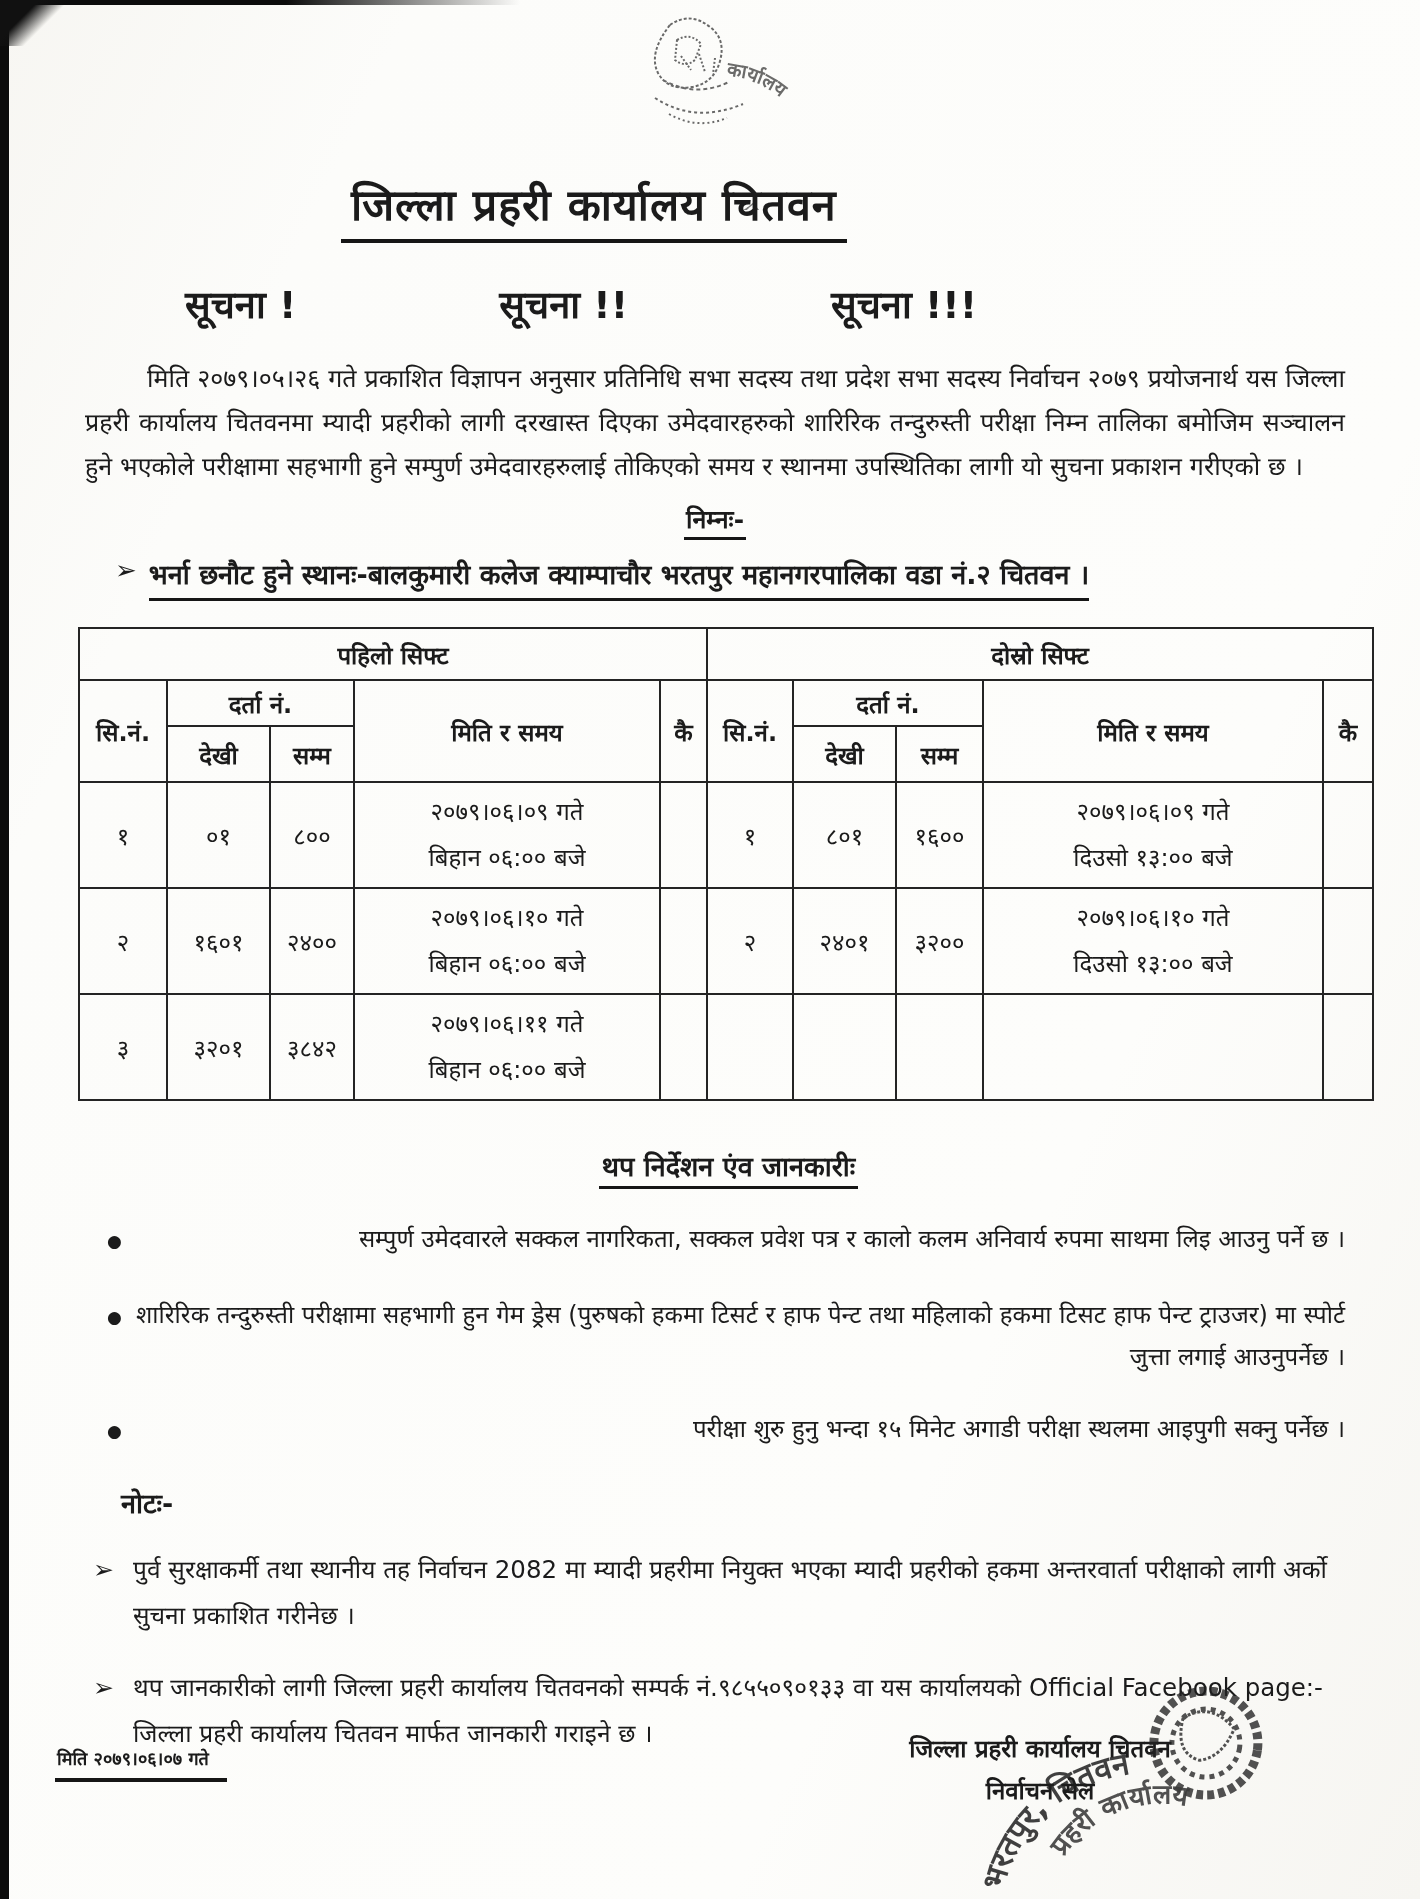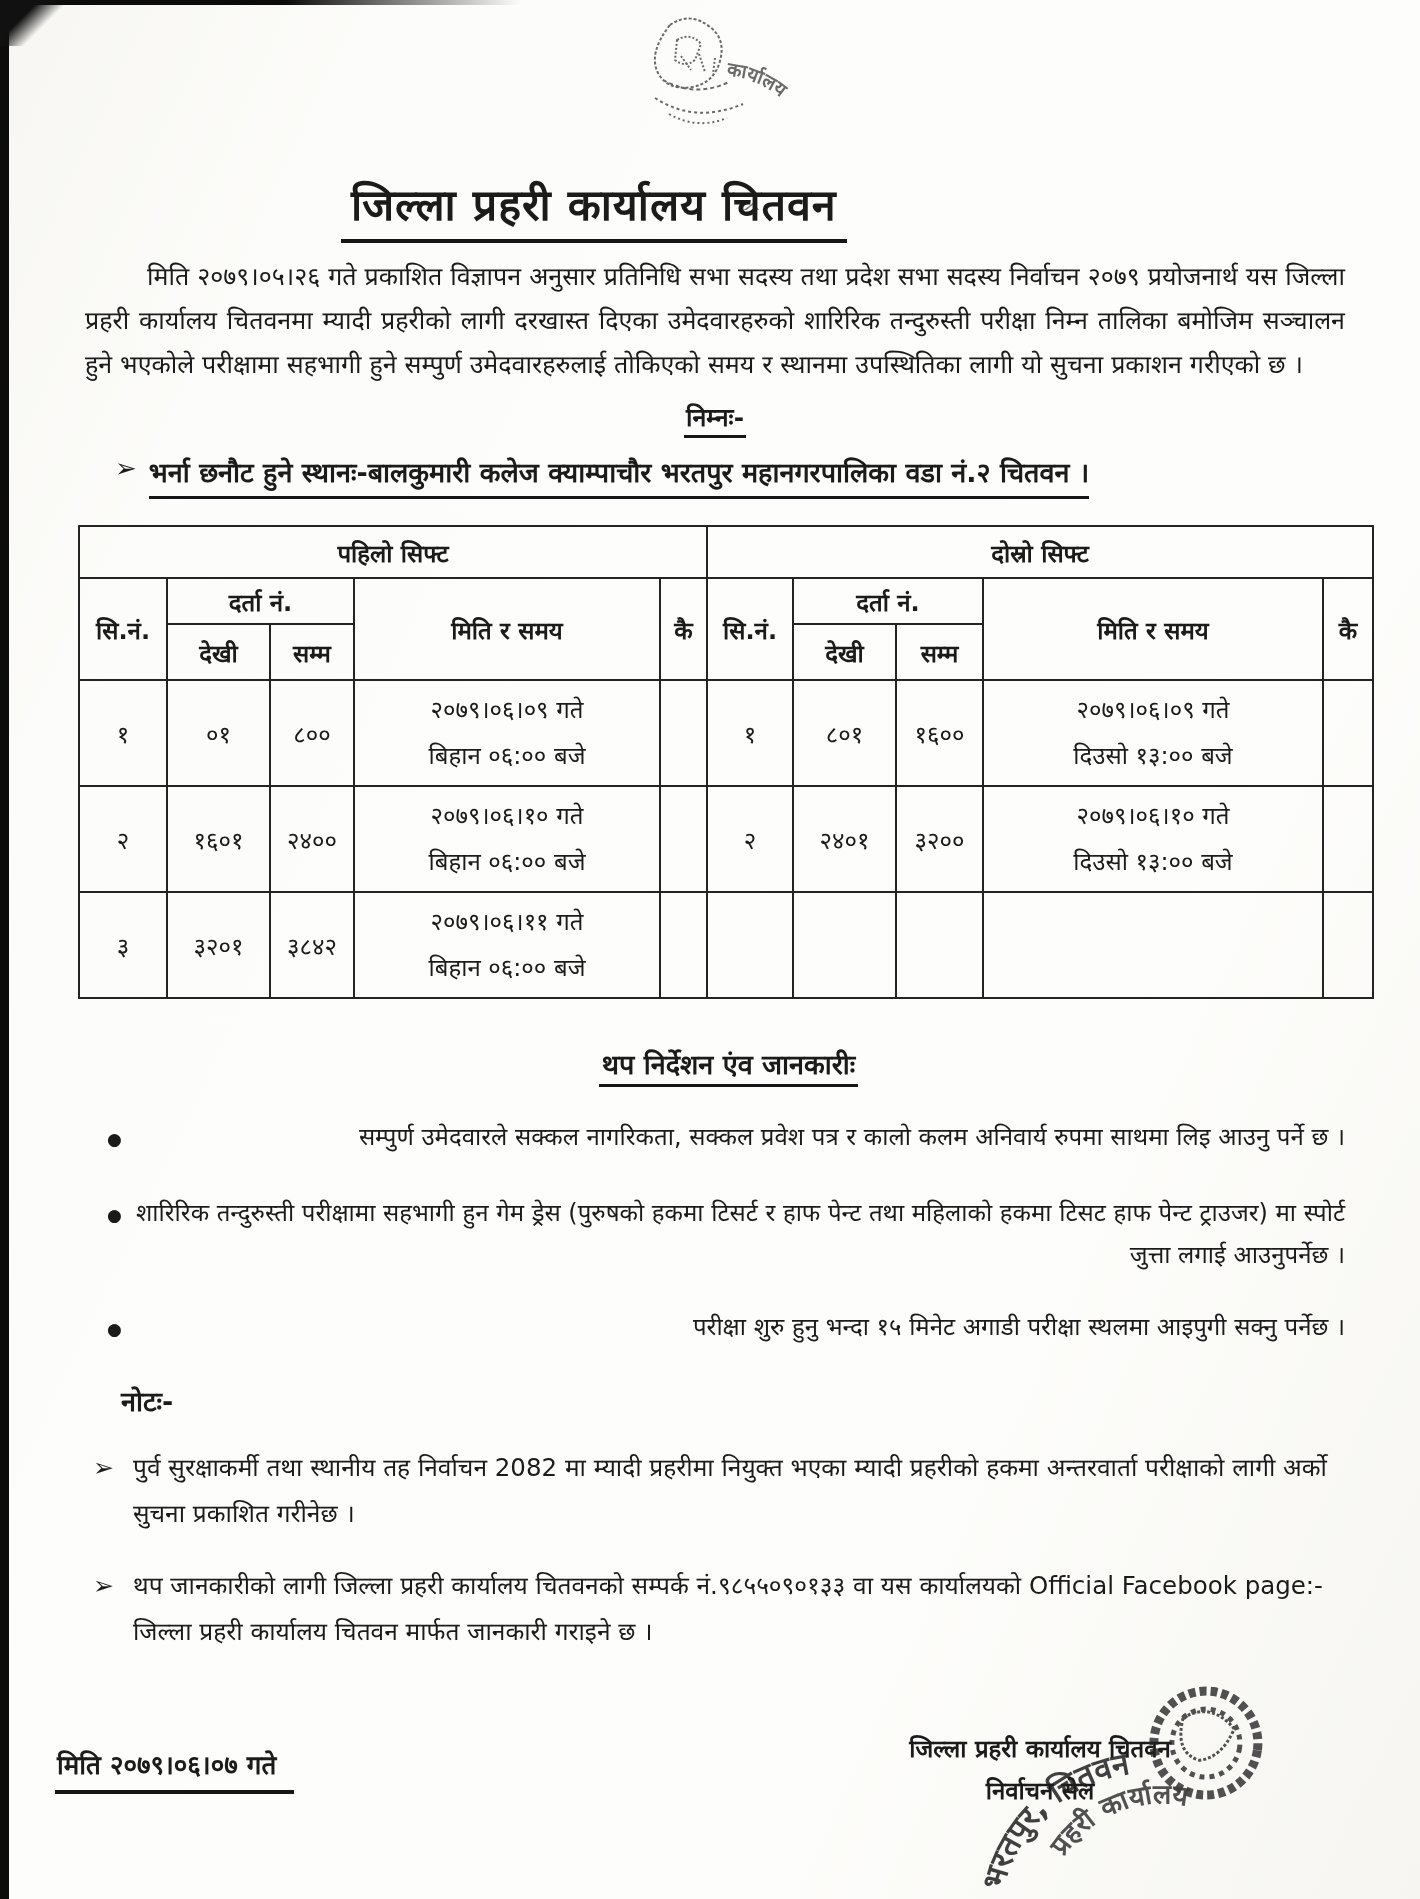--- a/index.html
+++ b/index.html
@@ -30,21 +30,21 @@
     font-size: 43px; font-weight: bold; letter-spacing: 1px;
     border-bottom: 4px solid #161616; padding: 0 10px 6px 10px;
     position: relative; z-index: 1;
   }
   .notice-row {
     display: flex; justify-content: space-between;
     padding: 0 368px 0 100px; margin-top: 34px;
     font-size: 38px; font-weight: bold;
   }
   .intro {
-    margin-top: 12px; font-size: 25px; line-height: 44px;
+    margin-top: 28px; font-size: 25px; line-height: 44px;
     text-align: justify; text-indent: 62px;
   }
   .nimna {
     text-align: center; margin-top: 12px; font-size: 25px; font-weight: bold;
   }
   .nimna span { border-bottom: 3px solid #161616; padding: 0 2px 3px 2px; }
   .venue-line { margin-top: 20px; padding-left: 30px; font-size: 27px; font-weight: bold; display:flex; }
   .venue-line .arrow { font-size: 26px; margin-right: 12px; }
   .venue-line .venue-text { border-bottom: 3px solid #161616; padding-bottom: 6px; }
 
@@ -71,21 +71,21 @@
   .bullet-item .txt { flex: 1; text-align: right; }
 
   .note-heading { margin: 18px 0 26px 36px; font-size: 27px; font-weight: bold; }
   .note-item { display: flex; margin: 0 0 26px 0; font-size: 24.5px; line-height: 46px; }
   .note-item .arr { width: 40px; flex: 0 0 40px; font-size: 25px; margin-left: 8px; }
   .note-item .txt { flex: 1; text-align: left; }
 
   .footer { position: absolute; left: 0; top: 1728px; width: 1420px; }
   .footer-date {
     position: absolute; left: 55px; top: 18px;
-    font-size: 26px; font-weight: bold;
+    font-size: 18px; font-weight: bold;
     border-bottom: 4px solid #161616; padding: 0 18px 8px 2px;
   }
   .footer-office { position: absolute; left: 895px; top: 0; width: 290px; text-align: center;
     font-size: 24px; font-weight: bold; line-height: 42px; z-index: 1; }
   .bottom-stamp { position: absolute; left: 940px; top: -50px; width: 480px; height: 270px; z-index: 2; opacity: .92; }
 </style>
 </head>
 <body>
 
 <div class="paper"></div>
@@ -113,20 +113,25 @@
         <textPath href="#arc1" startOffset="62%">कार्यालय</textPath>
       </text>
       <text font-size="18" fill="#454545" opacity="0.8">
         <textPath href="#arc2" startOffset="18%">भरतपुर, चितवन</textPath>
       </text>
     </svg>
   </div>
 
   <div class="doc-title">जिल्ला प्रहरी कार्यालय चितवन</div>
 
+  <div class="notice-row">
+    <span>सूचना !</span>
+    <span>सूचना !!</span>
+    <span>सूचना !!!</span>
+  </div>
 
   <p class="intro">मिति २०७९।०५।२६ गते प्रकाशित विज्ञापन अनुसार प्रतिनिधि सभा सदस्य तथा प्रदेश सभा सदस्य निर्वाचन २०७९ प्रयोजनार्थ यस जिल्ला प्रहरी कार्यालय चितवनमा म्यादी प्रहरीको लागी दरखास्त दिएका उमेदवारहरुको शारिरिक तन्दुरुस्ती परीक्षा निम्न तालिका बमोजिम सञ्चालन हुने भएकोले परीक्षामा सहभागी हुने सम्पुर्ण उमेदवारहरुलाई तोकिएको समय र स्थानमा उपस्थितिका लागी यो सुचना प्रकाशन गरीएको छ ।</p>
 
   <div class="nimna">
     <span>निम्नः-</span>
   </div>
 
   <div class="venue-line">
     <span class="arrow">➢</span>
     <span class="venue-text">भर्ना छनौट हुने स्थानः-बालकुमारी कलेज क्याम्पाचौर भरतपुर महानगरपालिका वडा नं.२ चितवन ।</span>

